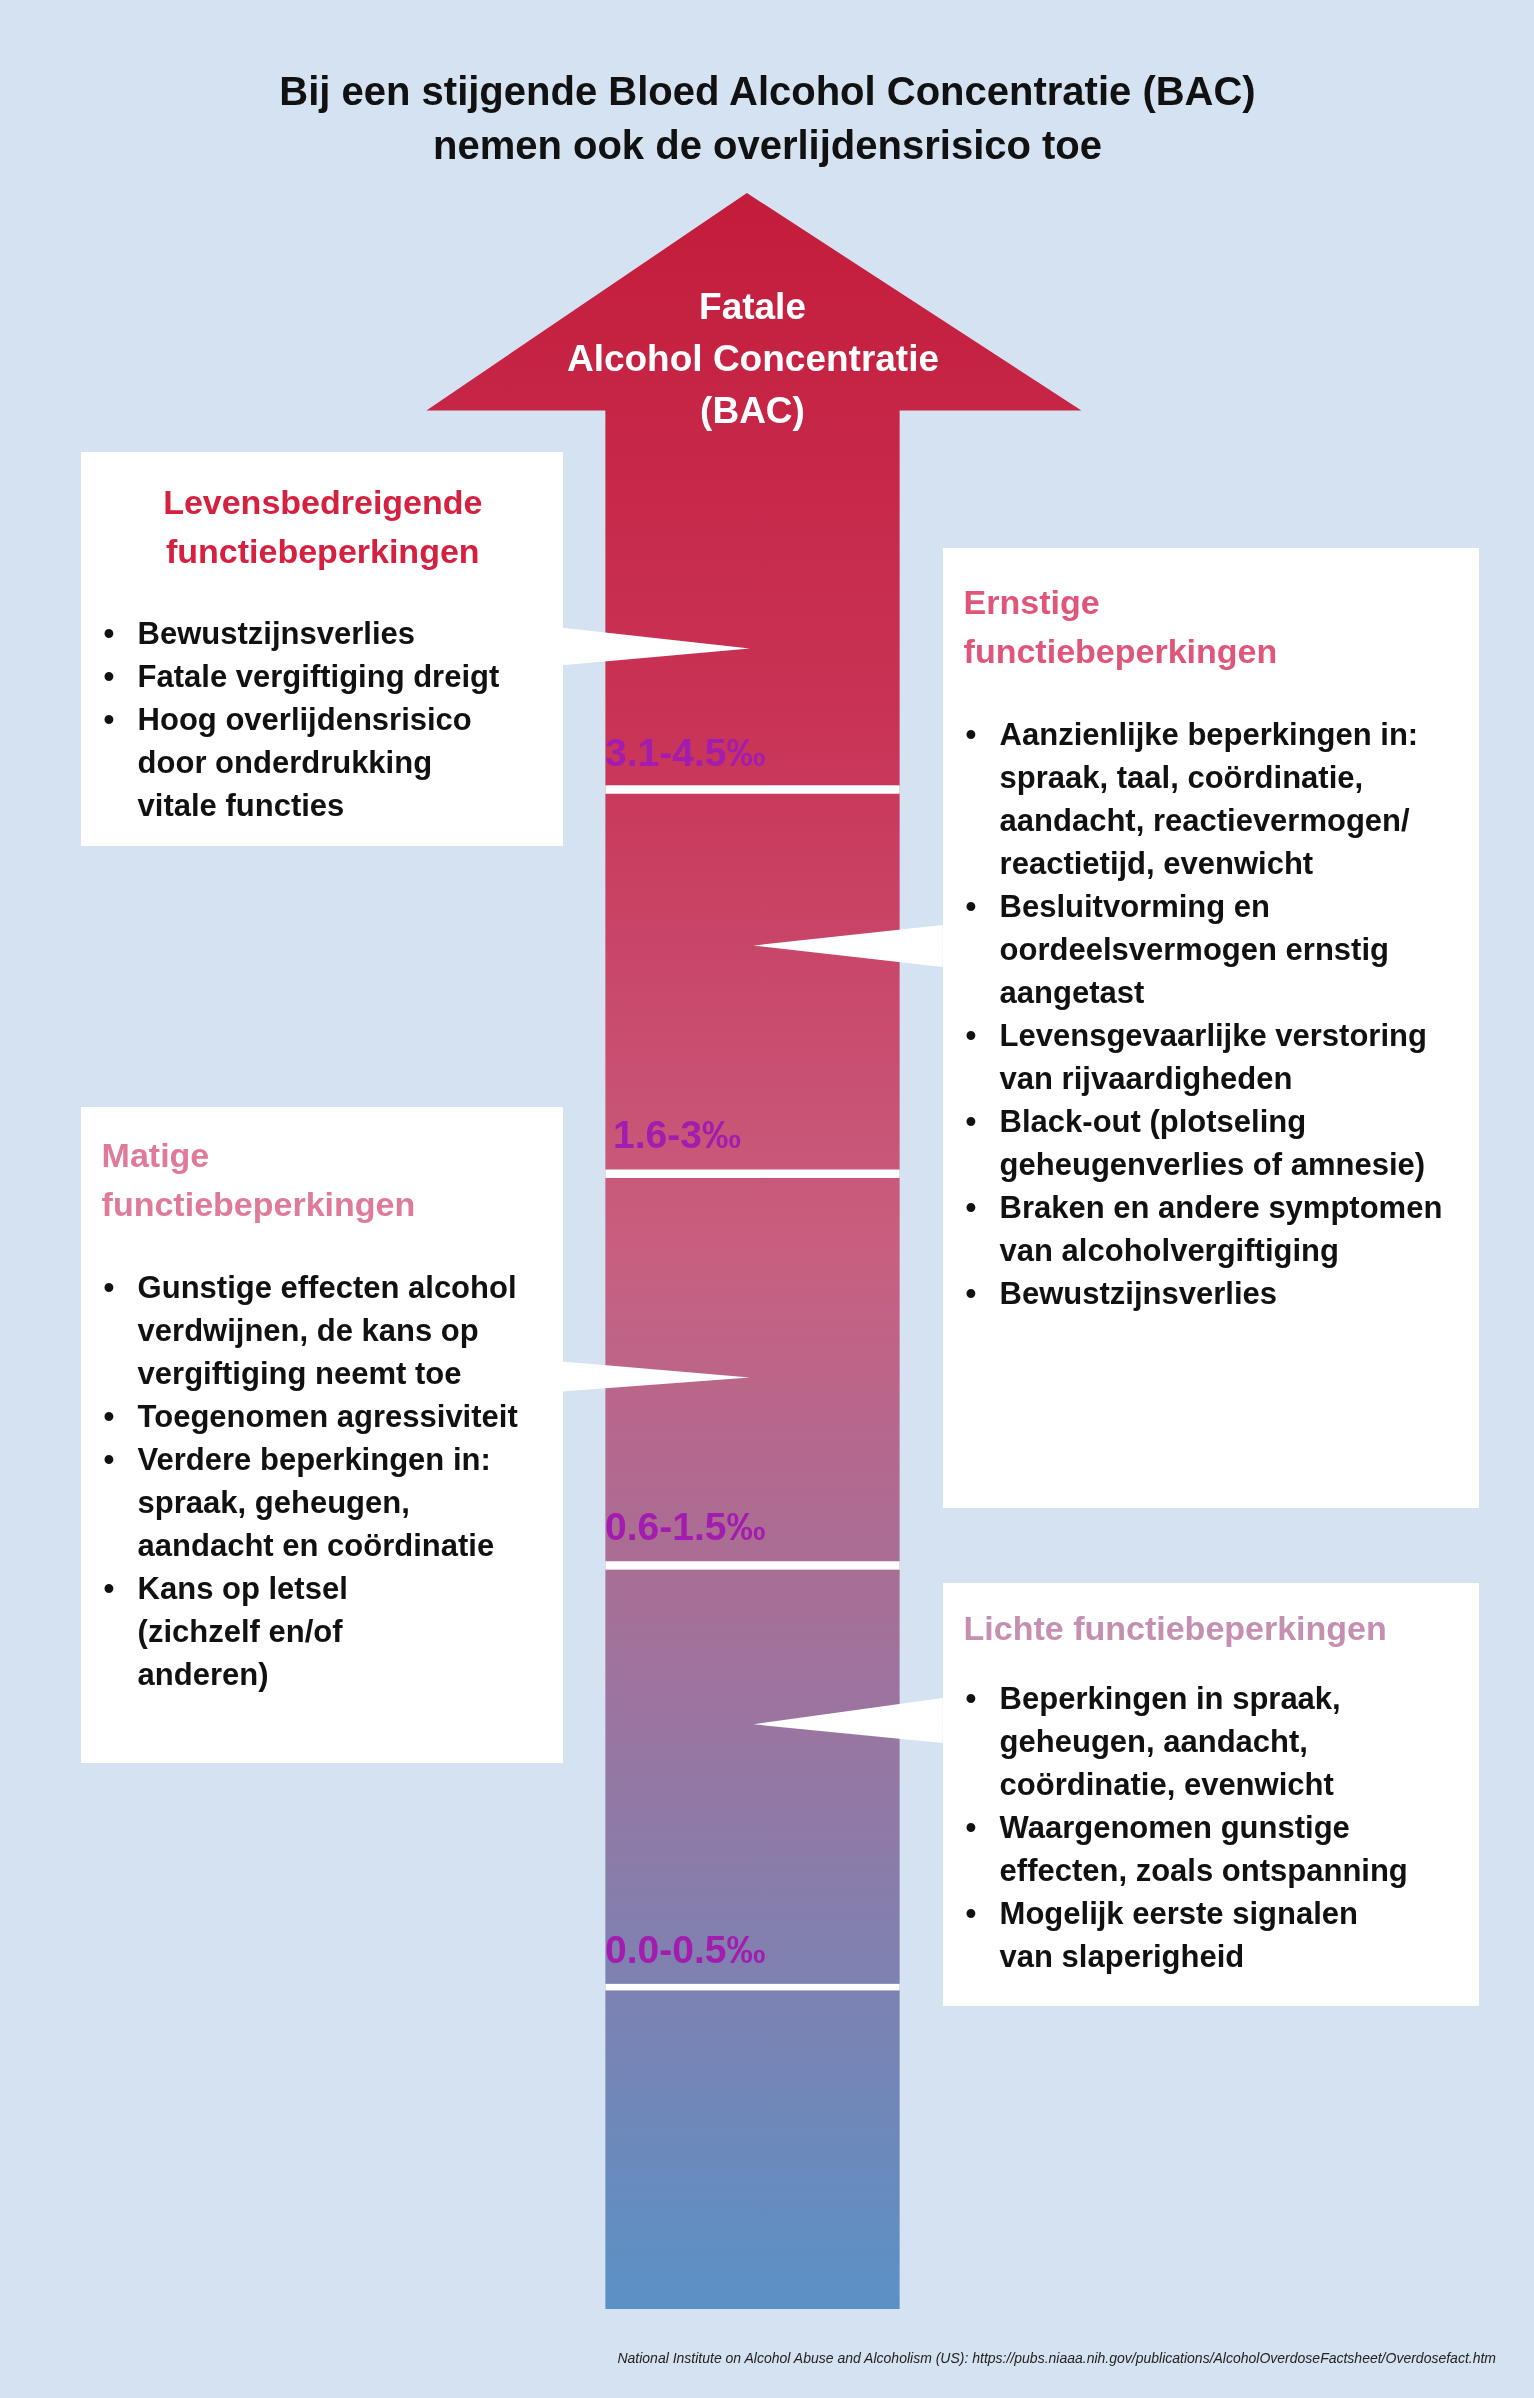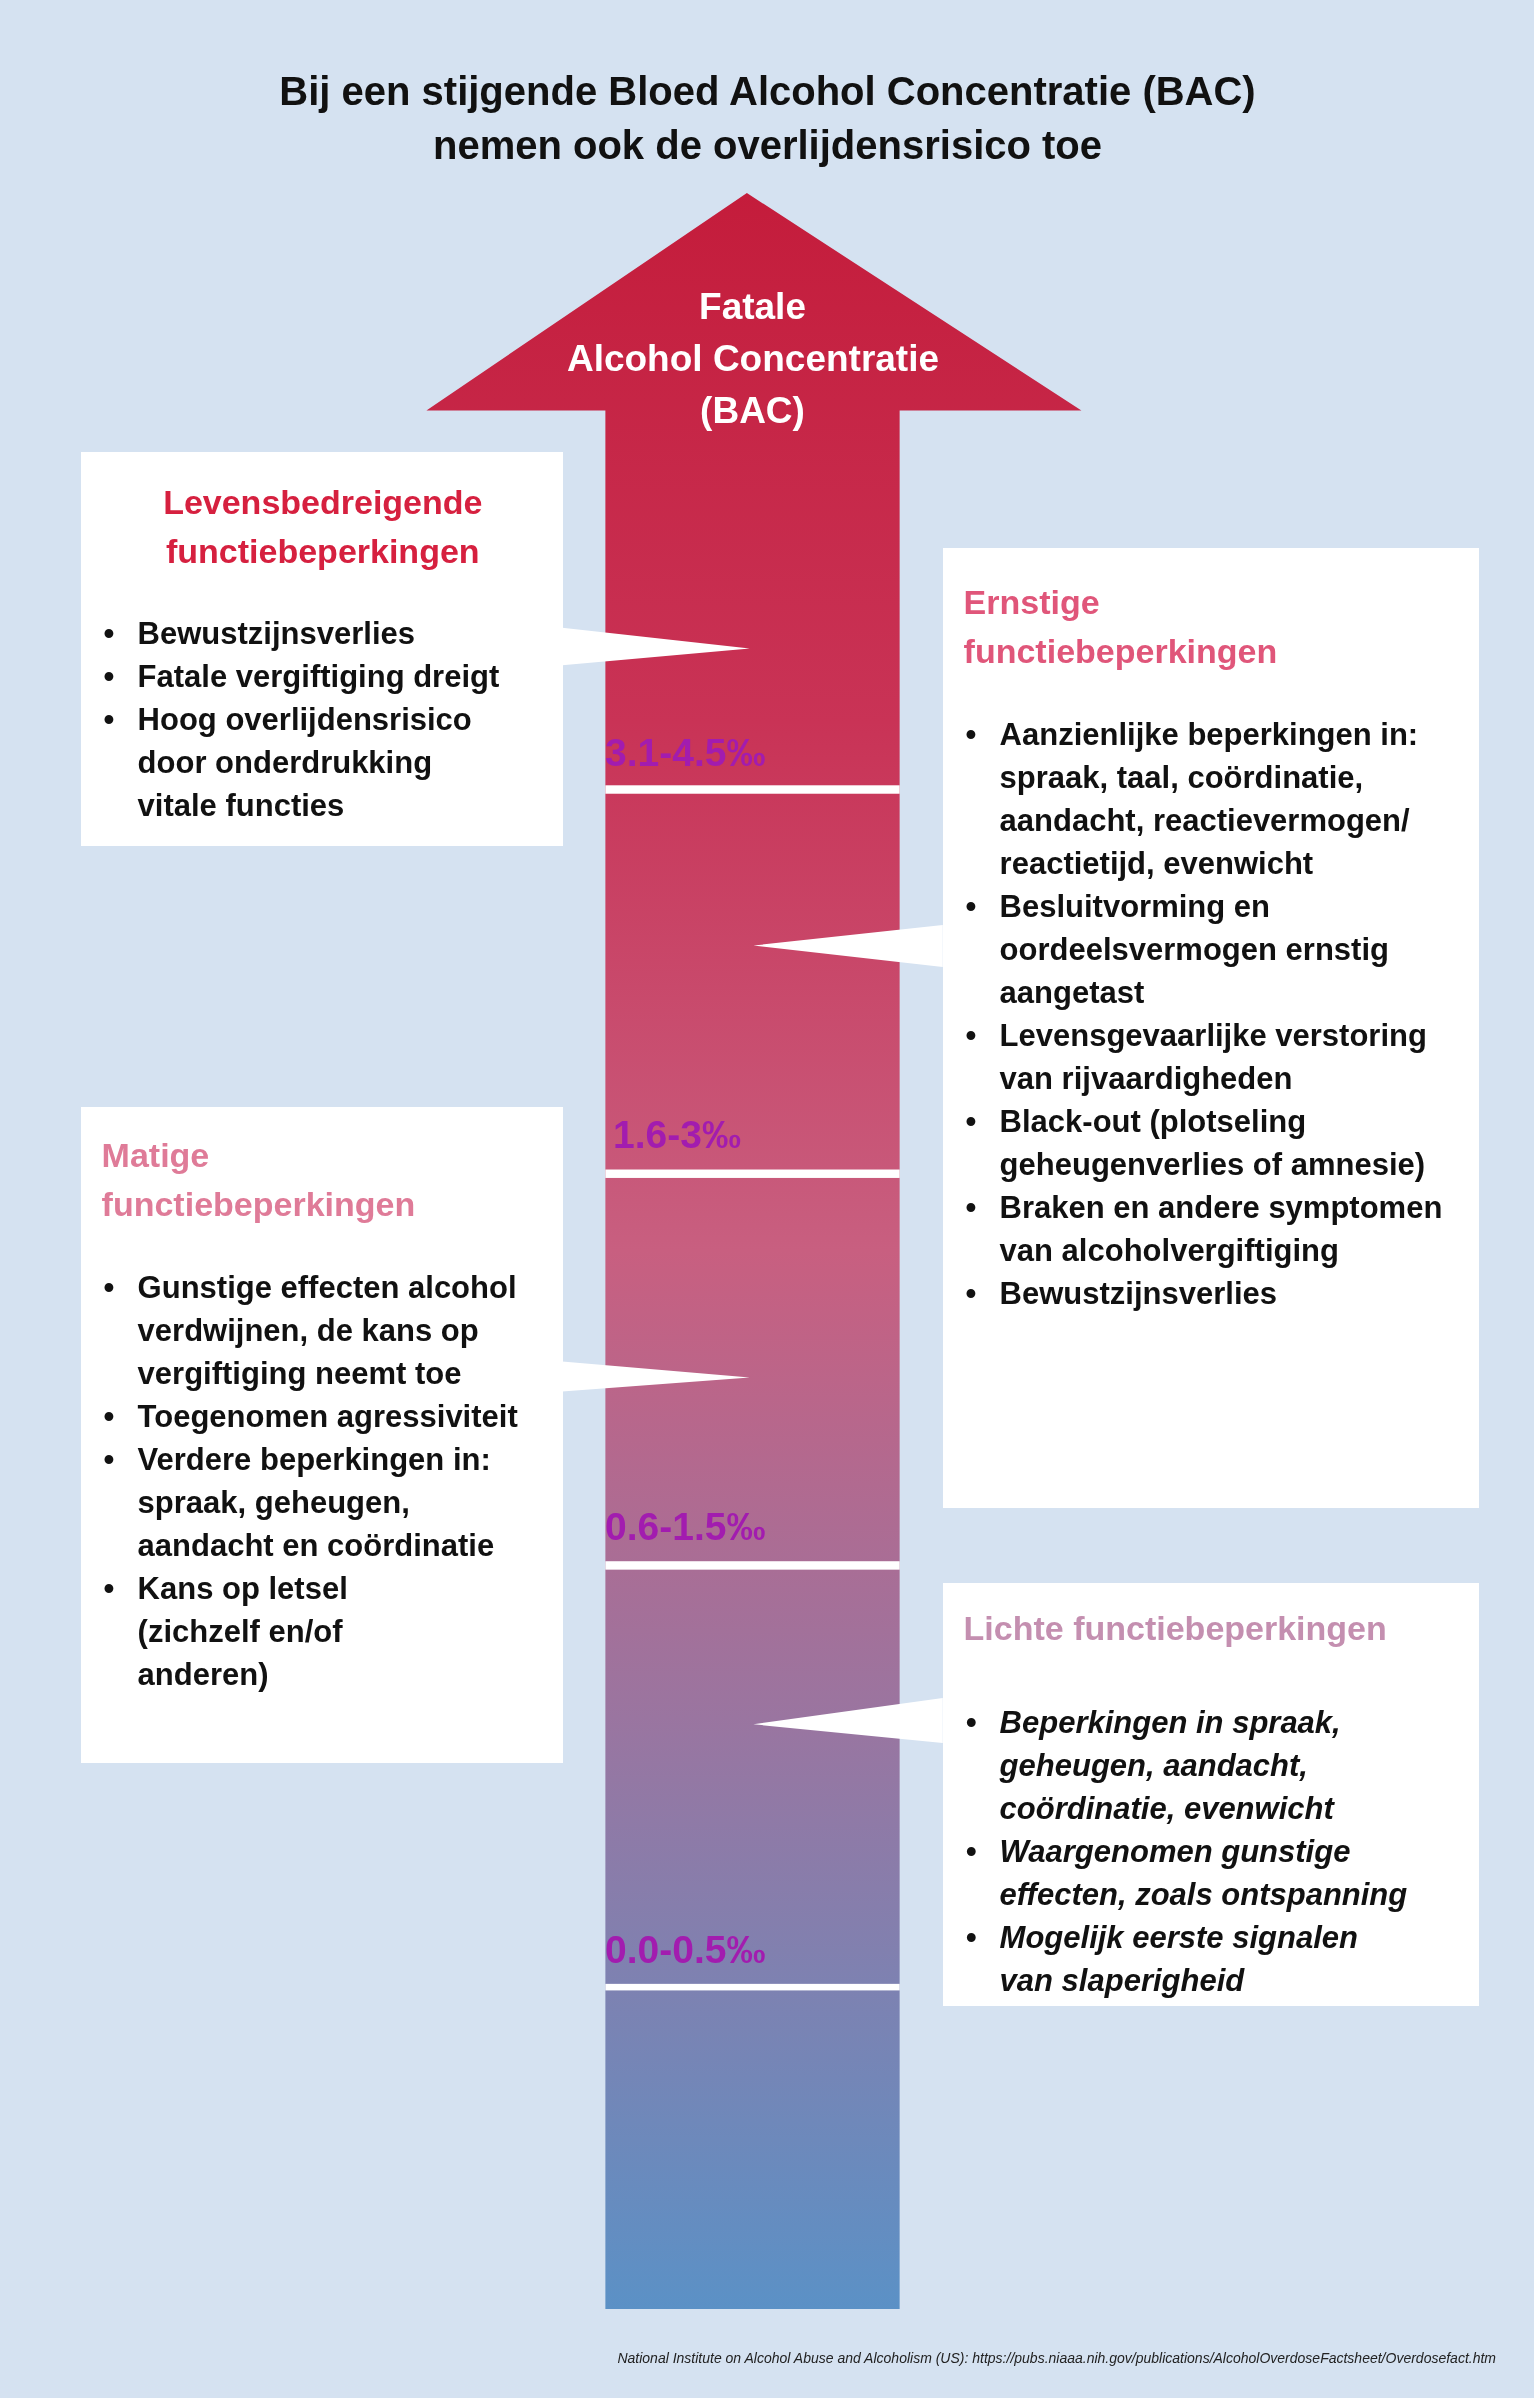--- a/index.html
+++ b/index.html
@@ -125,21 +125,21 @@
   <ul style="margin-top:37px;">
     <li>Gunstige effecten alcohol verdwijnen, de kans op vergiftiging neemt toe</li>
     <li>Toegenomen agressiviteit</li>
     <li style="padding-right:37px;">Verdere beperkingen in: spraak, geheugen, aandacht en coördinatie</li>
     <li style="padding-right:103px;">Kans op letsel (zichzelf en/of anderen)</li>
   </ul>
 </div>
 
 <div class="card" style="left:943px; top:1583px; width:536px; height:423px; padding:20.6px 19px 0 20.6px;">
   <h2 style="color:#c48fb0;">Lichte functiebeperkingen</h2>
-  <ul style="margin-top:48px;font-style:italic;">
+  <ul style="margin-top:24px;">
     <li style="padding-right:103px;">Beperkingen in spraak, geheugen, aandacht, coördinatie, evenwicht</li>
     <li>Waargenomen gunstige effecten, zoals ontspanning</li>
     <li style="padding-right:47px;">Mogelijk eerste signalen van slaperigheid</li>
   </ul>
 </div>
 
 <div class="source">National Institute on Alcohol Abuse and Alcoholism (US): https://pubs.niaaa.nih.gov/publications/AlcoholOverdoseFactsheet/Overdosefact.htm</div>
 
 
 </body></html>

